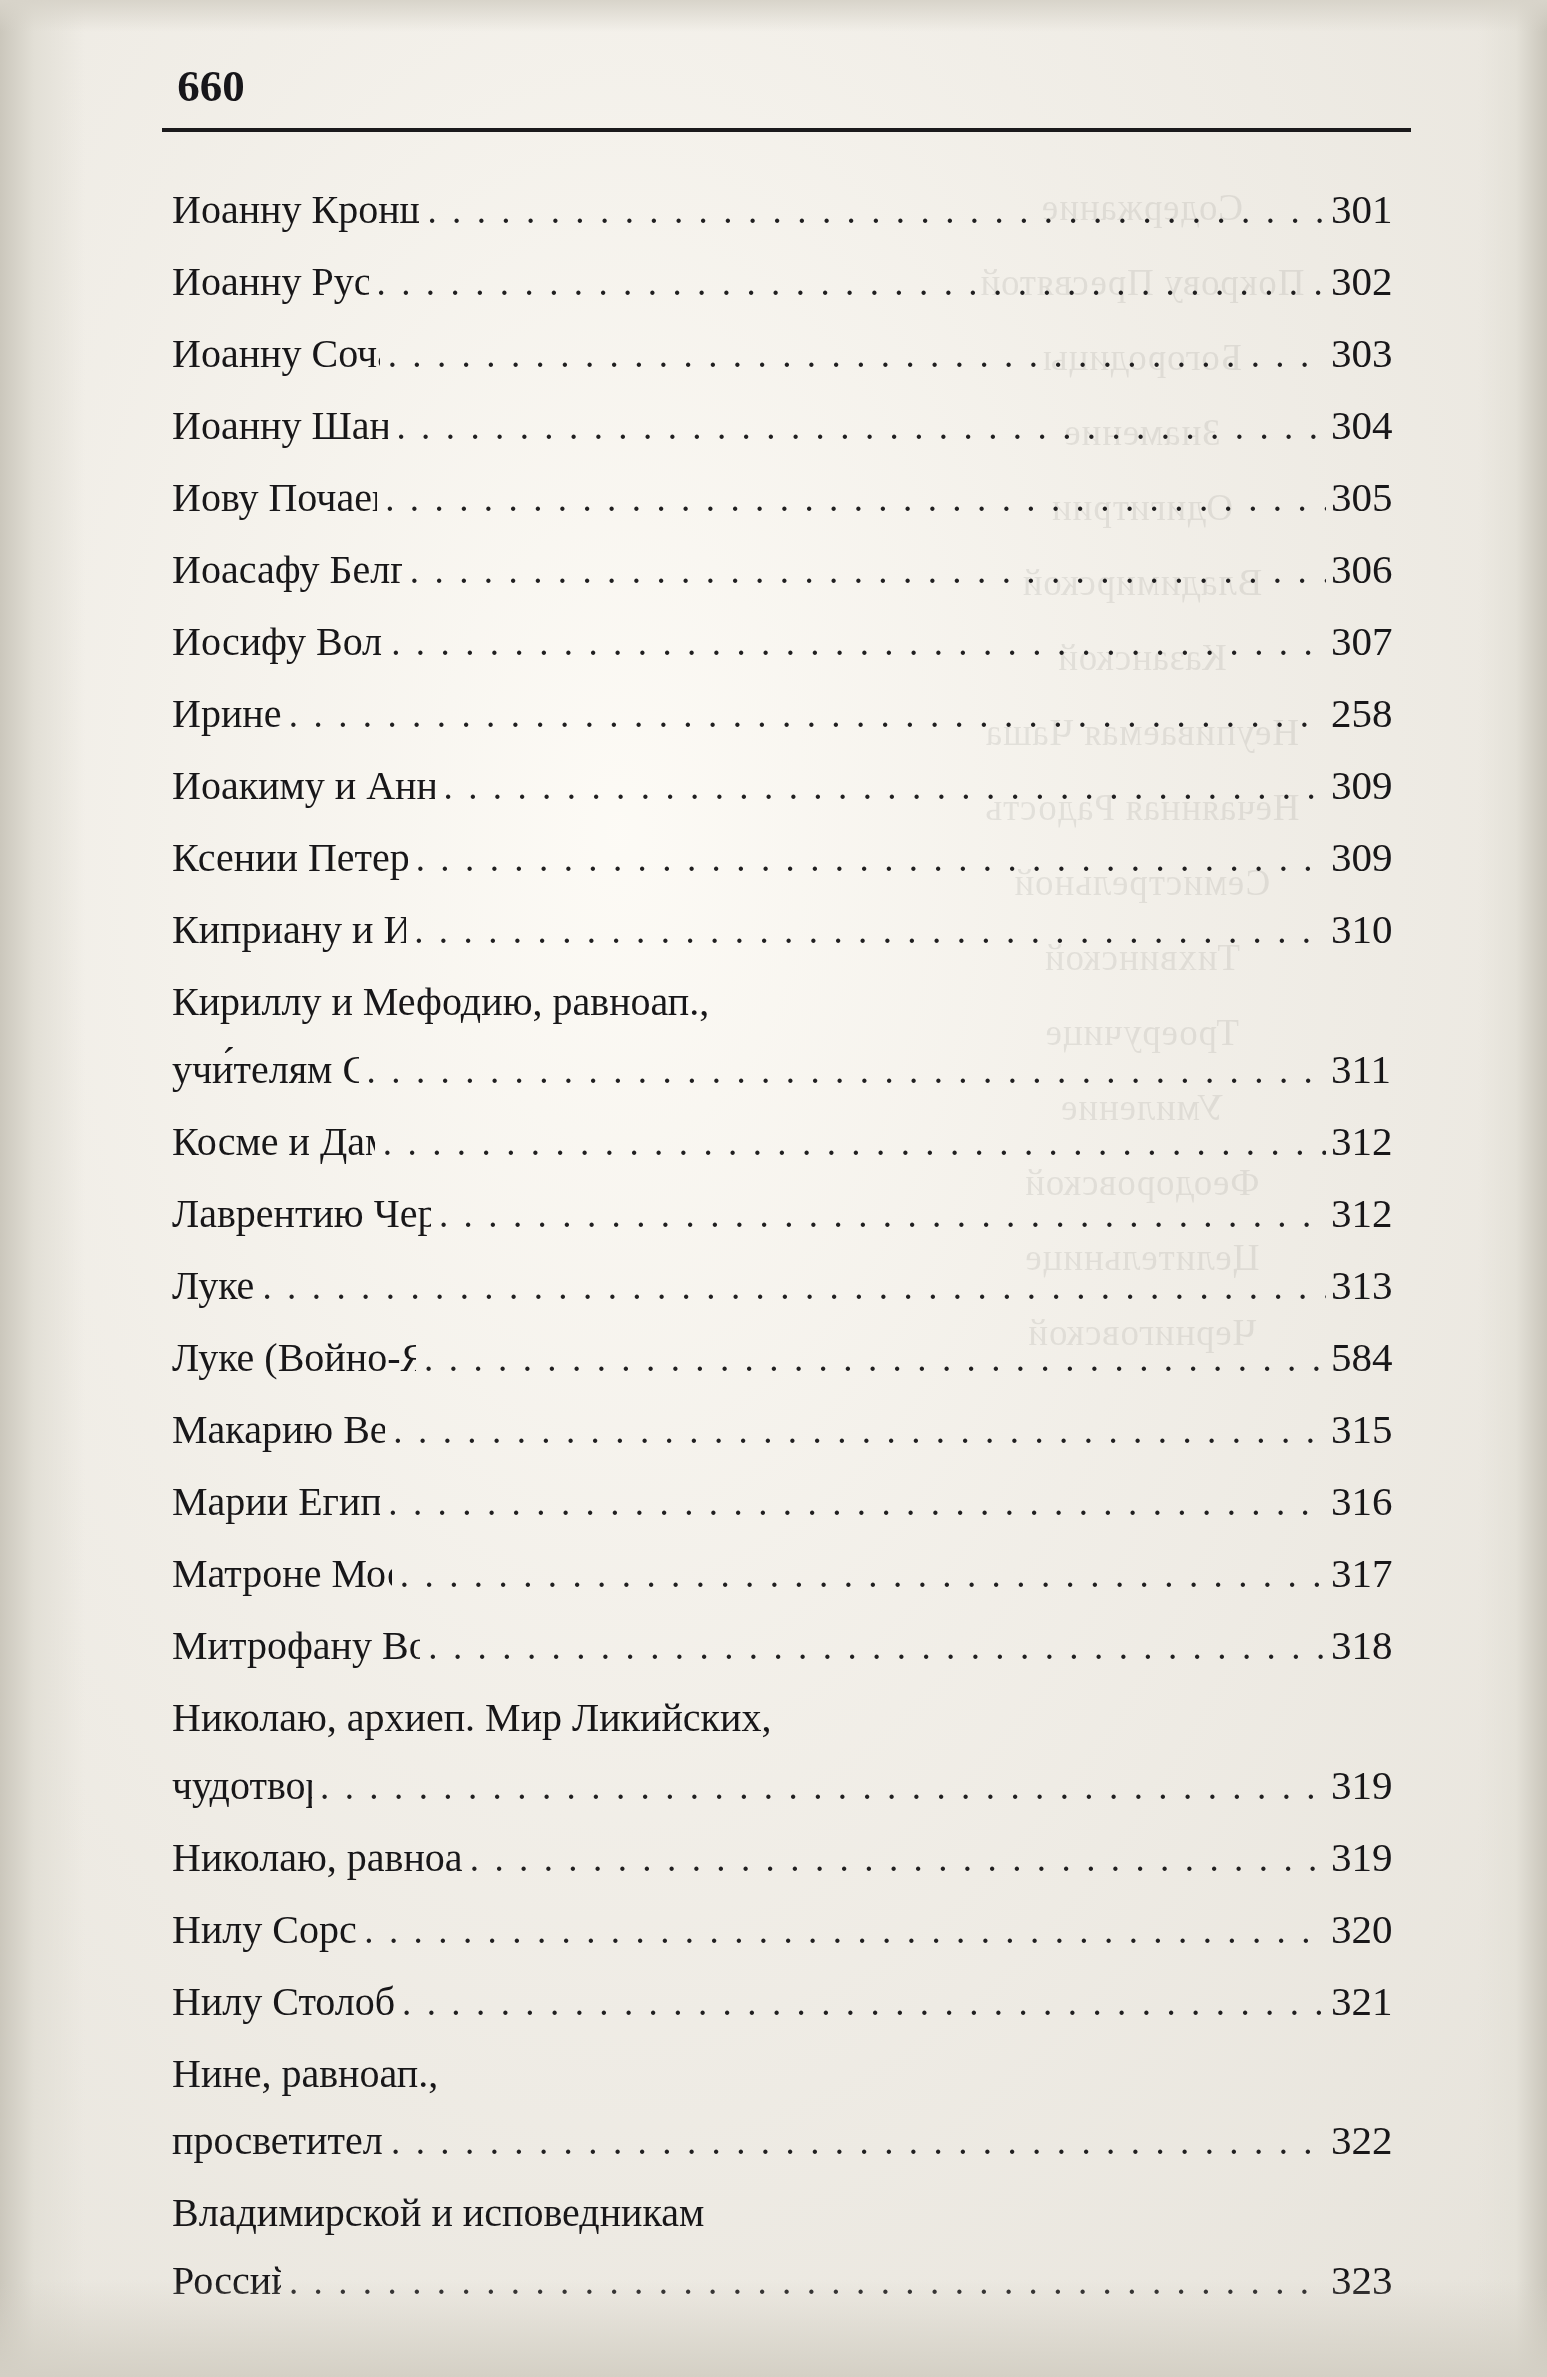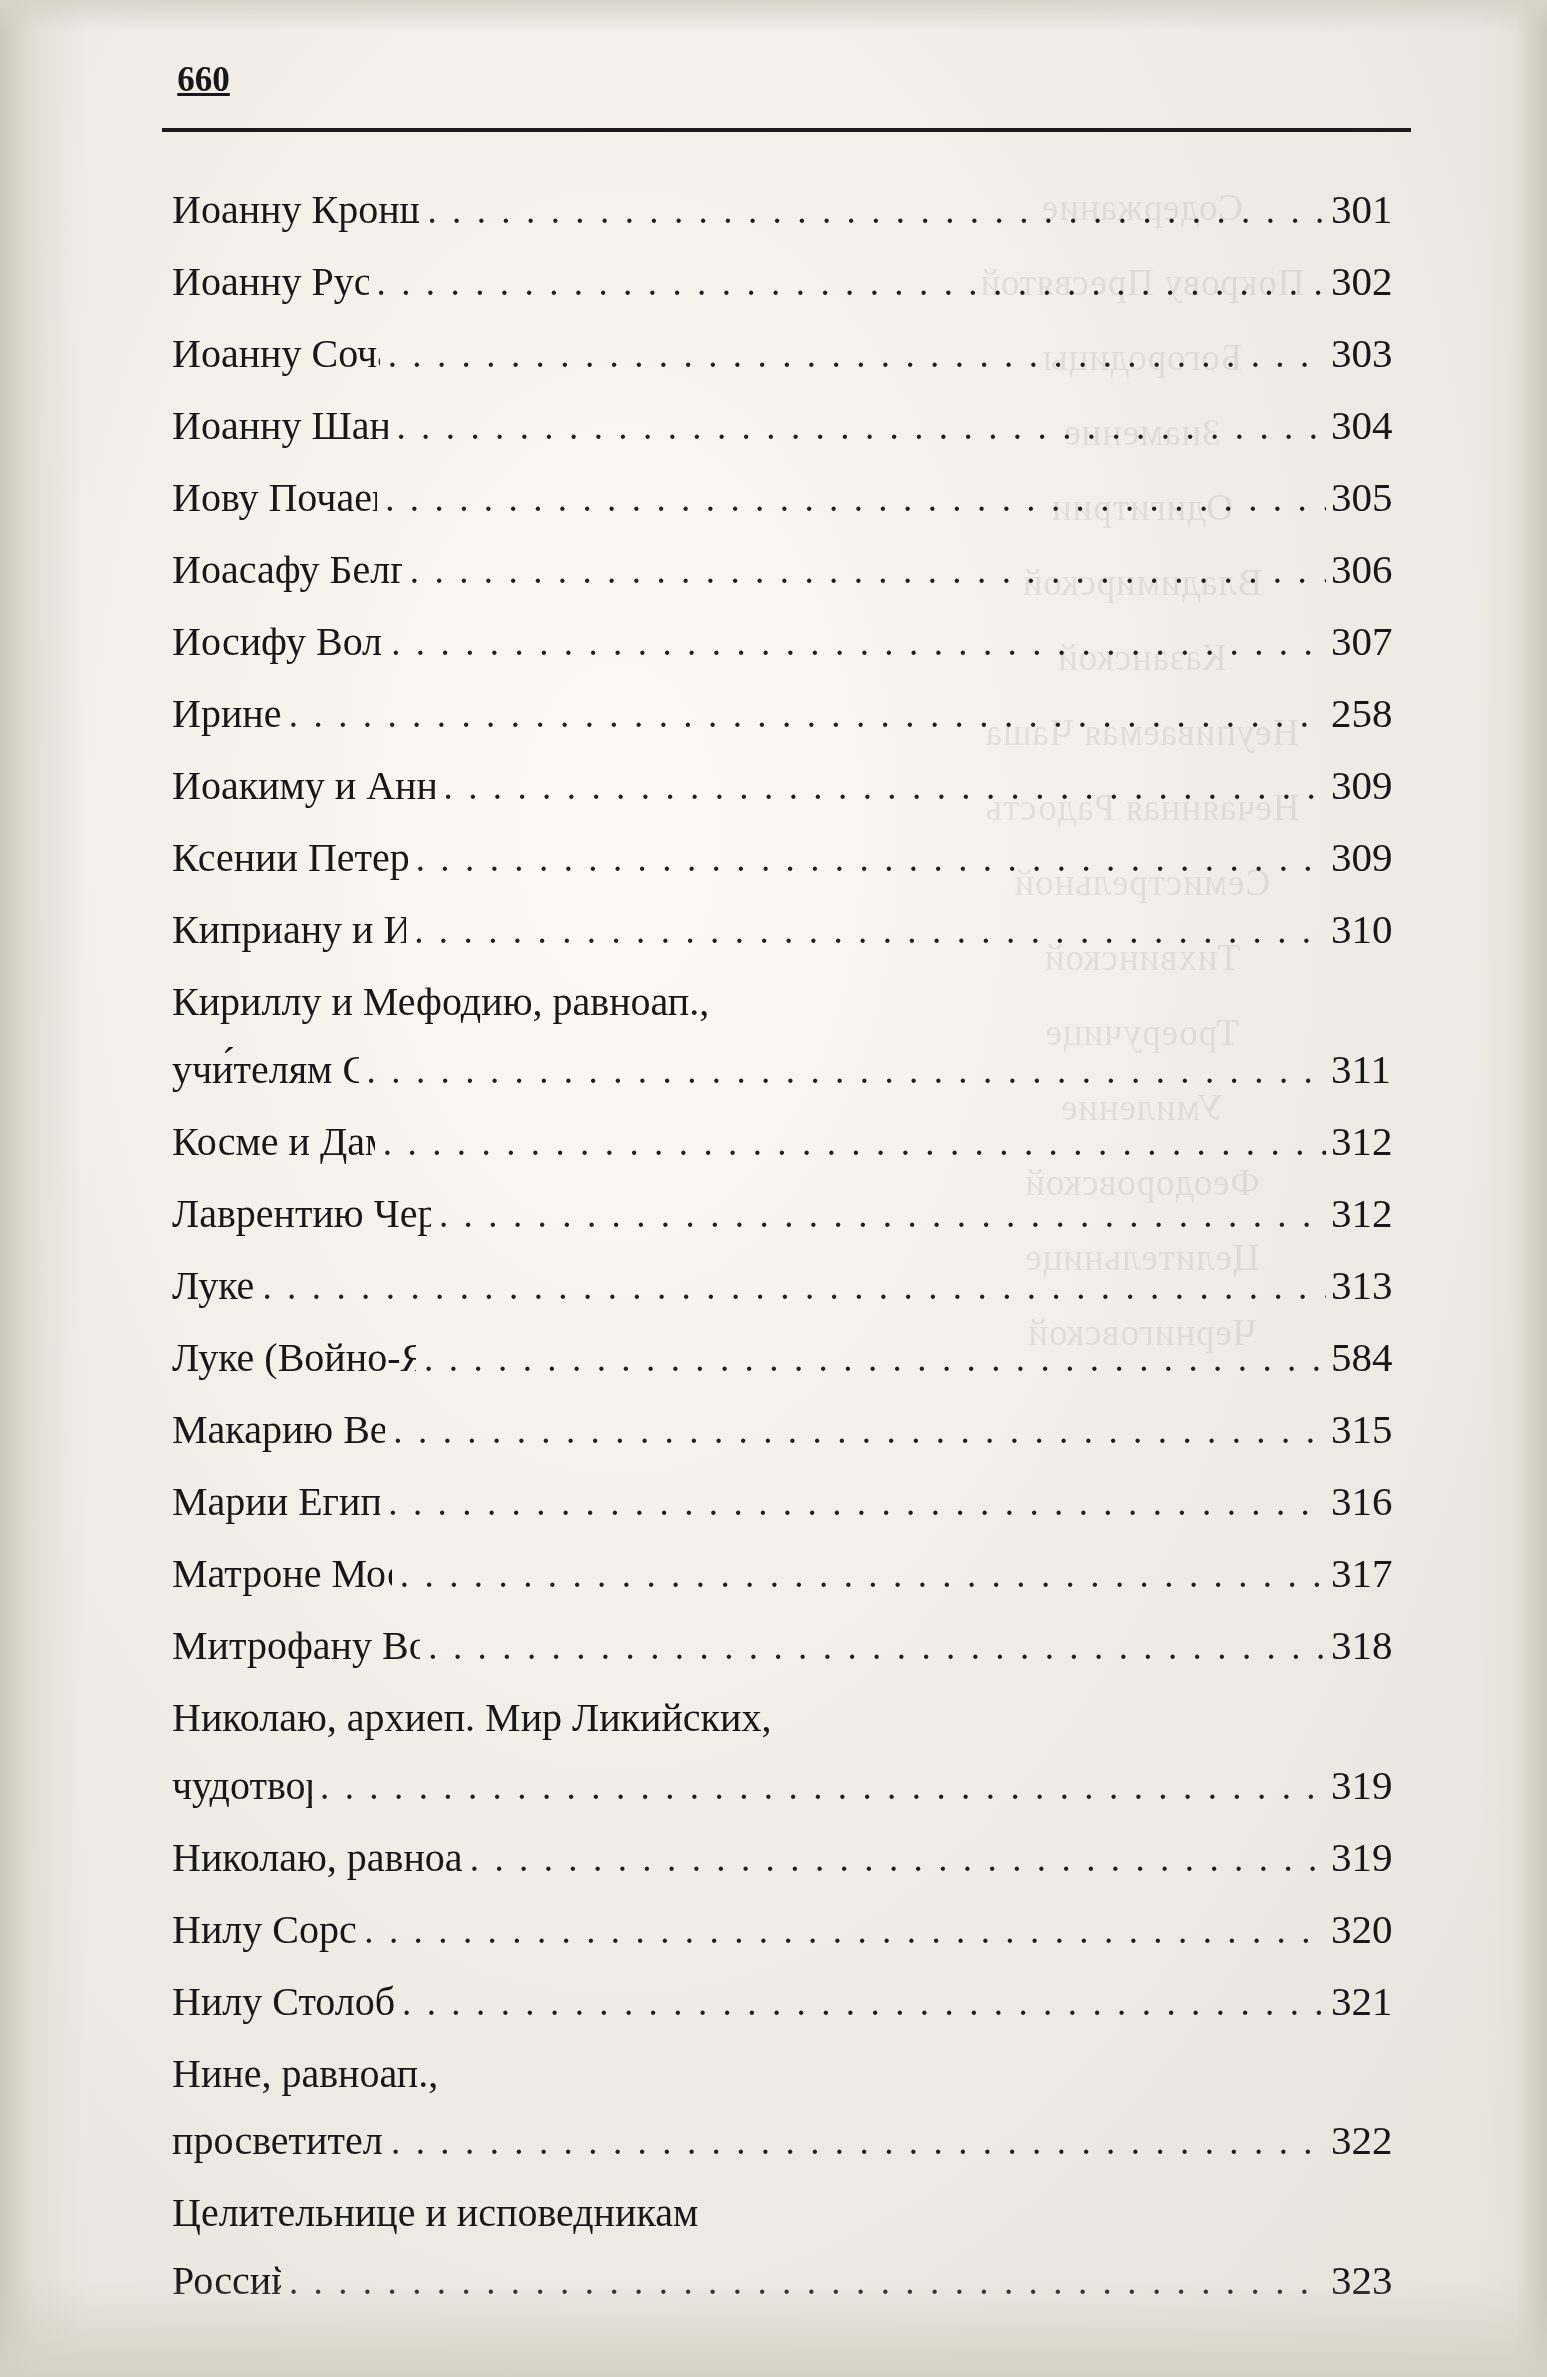--- a/index.html
+++ b/index.html
@@ -81,25 +81,24 @@
     position: absolute;
     left: 166px;
     right: 142px;
     top: 58px;
     height: 63px;
   }
   .folio {
     position: absolute;
     left: 11.3px;
     top: 1.6px;
-    font-size: 35px;
+    font-size: 45px;
     font-weight: bold;
     color: #17161a;
     letter-spacing: 0px;
-    text-decoration: underline;
   }
   .head-title {
     position: absolute;
     left: 0;
     right: 0;
     top: 4.9px;
     text-align: center;
     font-size: 36px;
     font-weight: bold;
     color: #17161a;
@@ -311,21 +310,21 @@
         </div>
         <div class="toc-entry no-leader">
           <span class="title">Нине, равноап.,</span>
         </div>
         <div class="toc-entry cont">
           <span class="title">просветительнице Грузии</span>
           <span class="leader">. . . . . . . . . . . . . . . . . . . . . . . . . . . . . . . . . . . . . . . . . . . . . . . . . . . . . . . . . . . . . . . . . . . . . . . . . . . . . . . </span>
           <span class="page-no">322</span>
         </div>
         <div class="toc-entry no-leader">
-          <span class="title">Целительнице и исповедникам</span>
+          <span class="title">Владимирской и исповедникам</span>
         </div>
         <div class="toc-entry cont">
           <span class="title">Российским</span>
           <span class="leader">. . . . . . . . . . . . . . . . . . . . . . . . . . . . . . . . . . . . . . . . . . . . . . . . . . . . . . . . . . . . . . . . . . . . . . . . . . . . . . . </span>
           <span class="page-no">323</span>
         </div>
       </div>
 
   </div>
 

